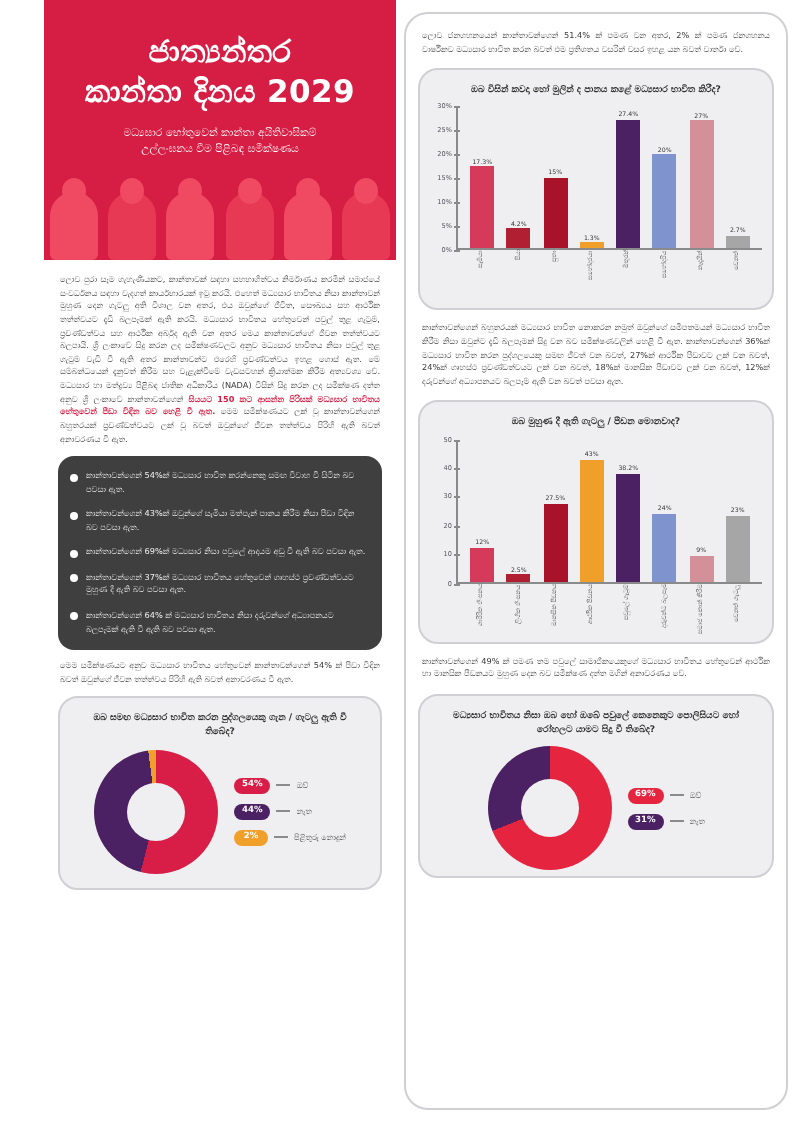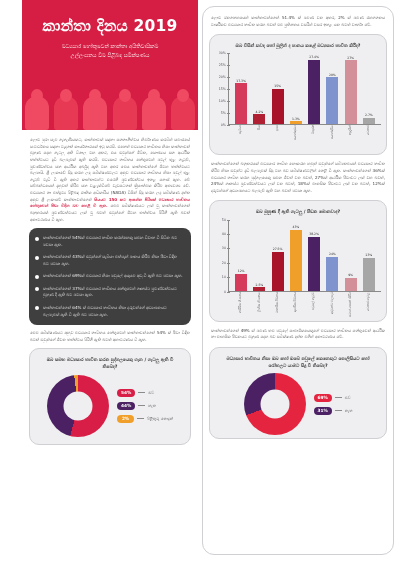--- a/index.html
+++ b/index.html
@@ -222,21 +222,22 @@
 </head>
 <body>
 
 <div id="page">
 
   <div class="left-col">
     <div class="left-inner">
 
       <div class="hero">
         <div class="hero-title">
-          <div>කාන්තා දිනය 2019</div>
+          <div>ජාත්‍යන්තර</div>
+          <div>කාන්තා දිනය 2029</div>
         </div>
         <div class="hero-sub">
           <div>මධ්‍යසාර භෝතුවෙන් කාන්තා අයිතිවාසිකම්</div>
           <div>උල්ලංඝනය වීම පිළිබඳ  සමීක්ෂණය</div>
         </div>
         <div class="silhouettes">
           <div class="sil"></div>
           <div class="sil alt"></div>
           <div class="sil"></div>
           <div class="sil alt"></div>

